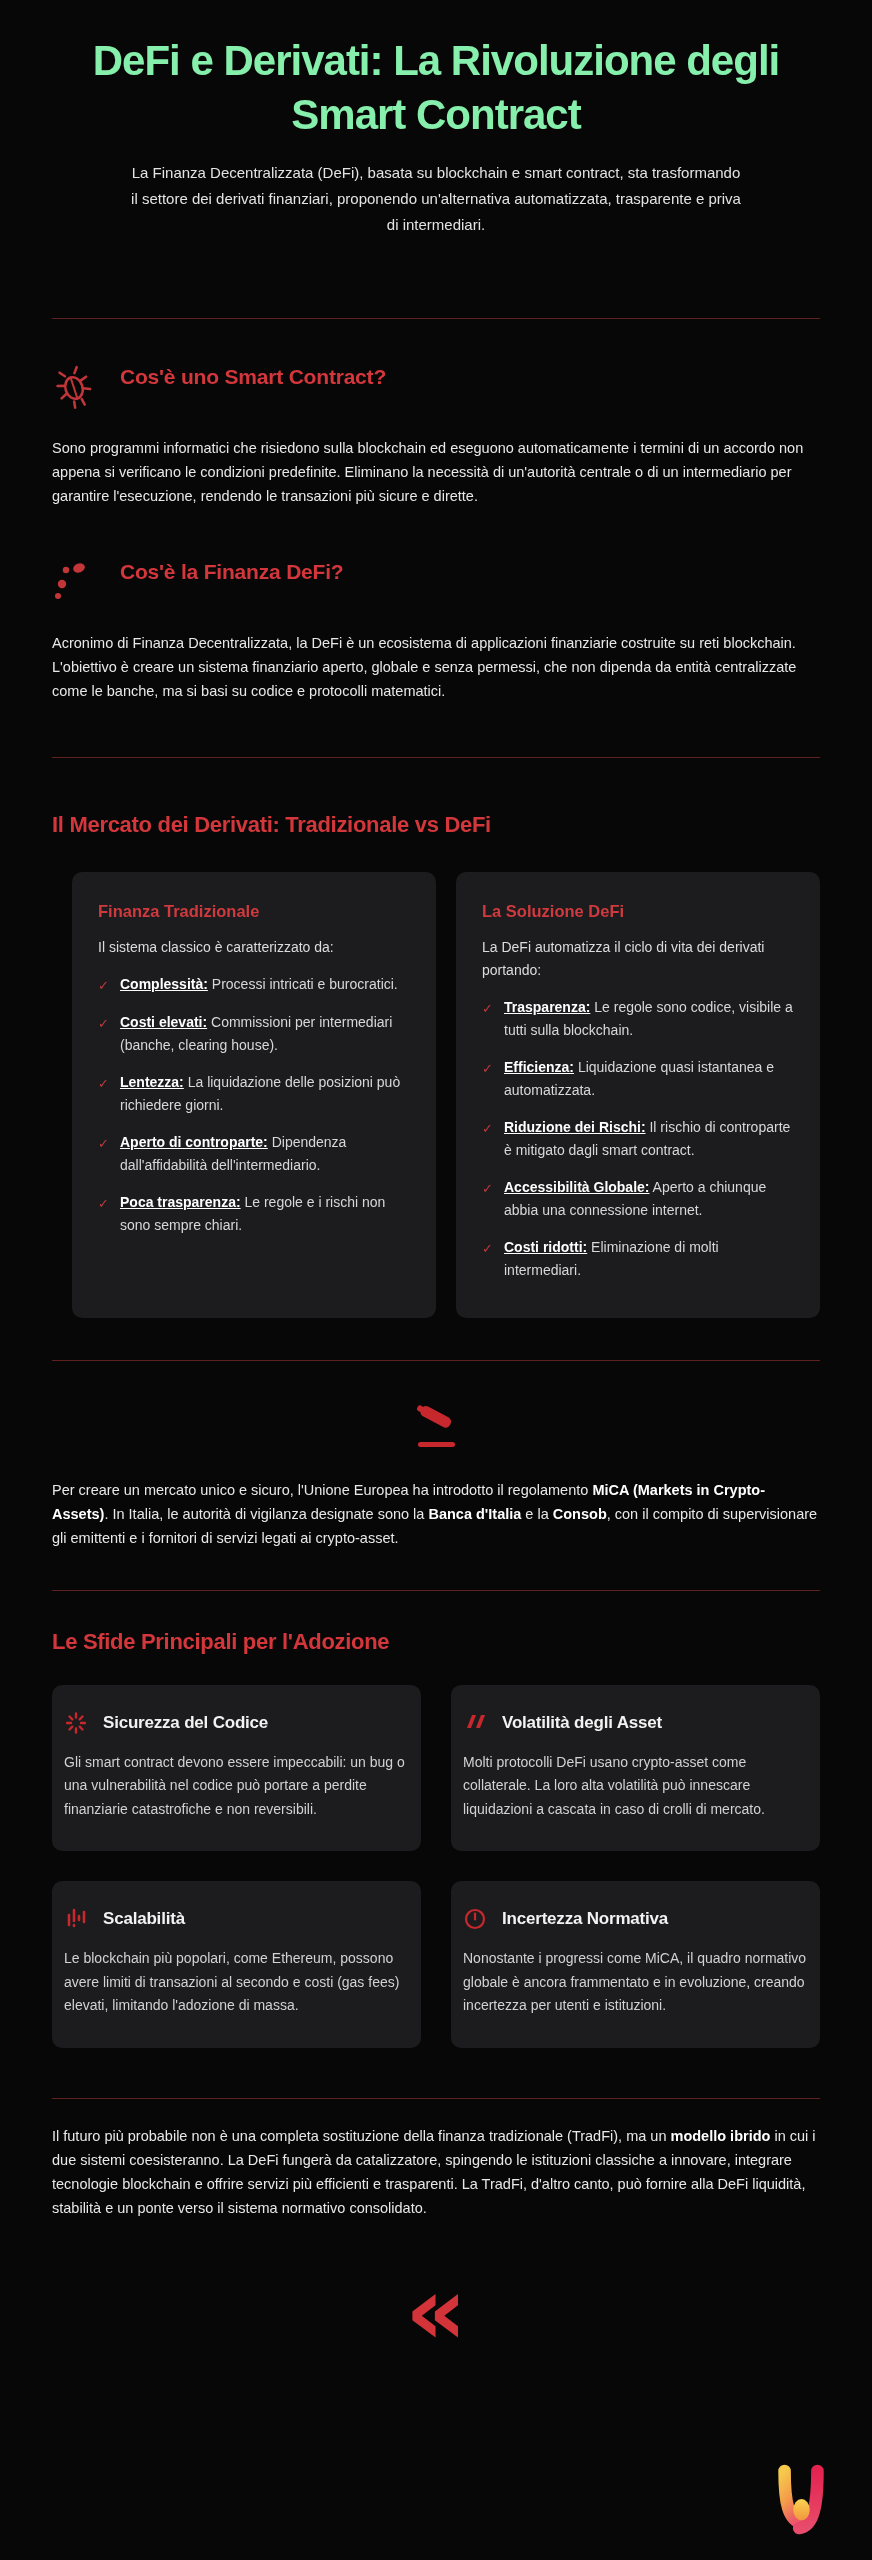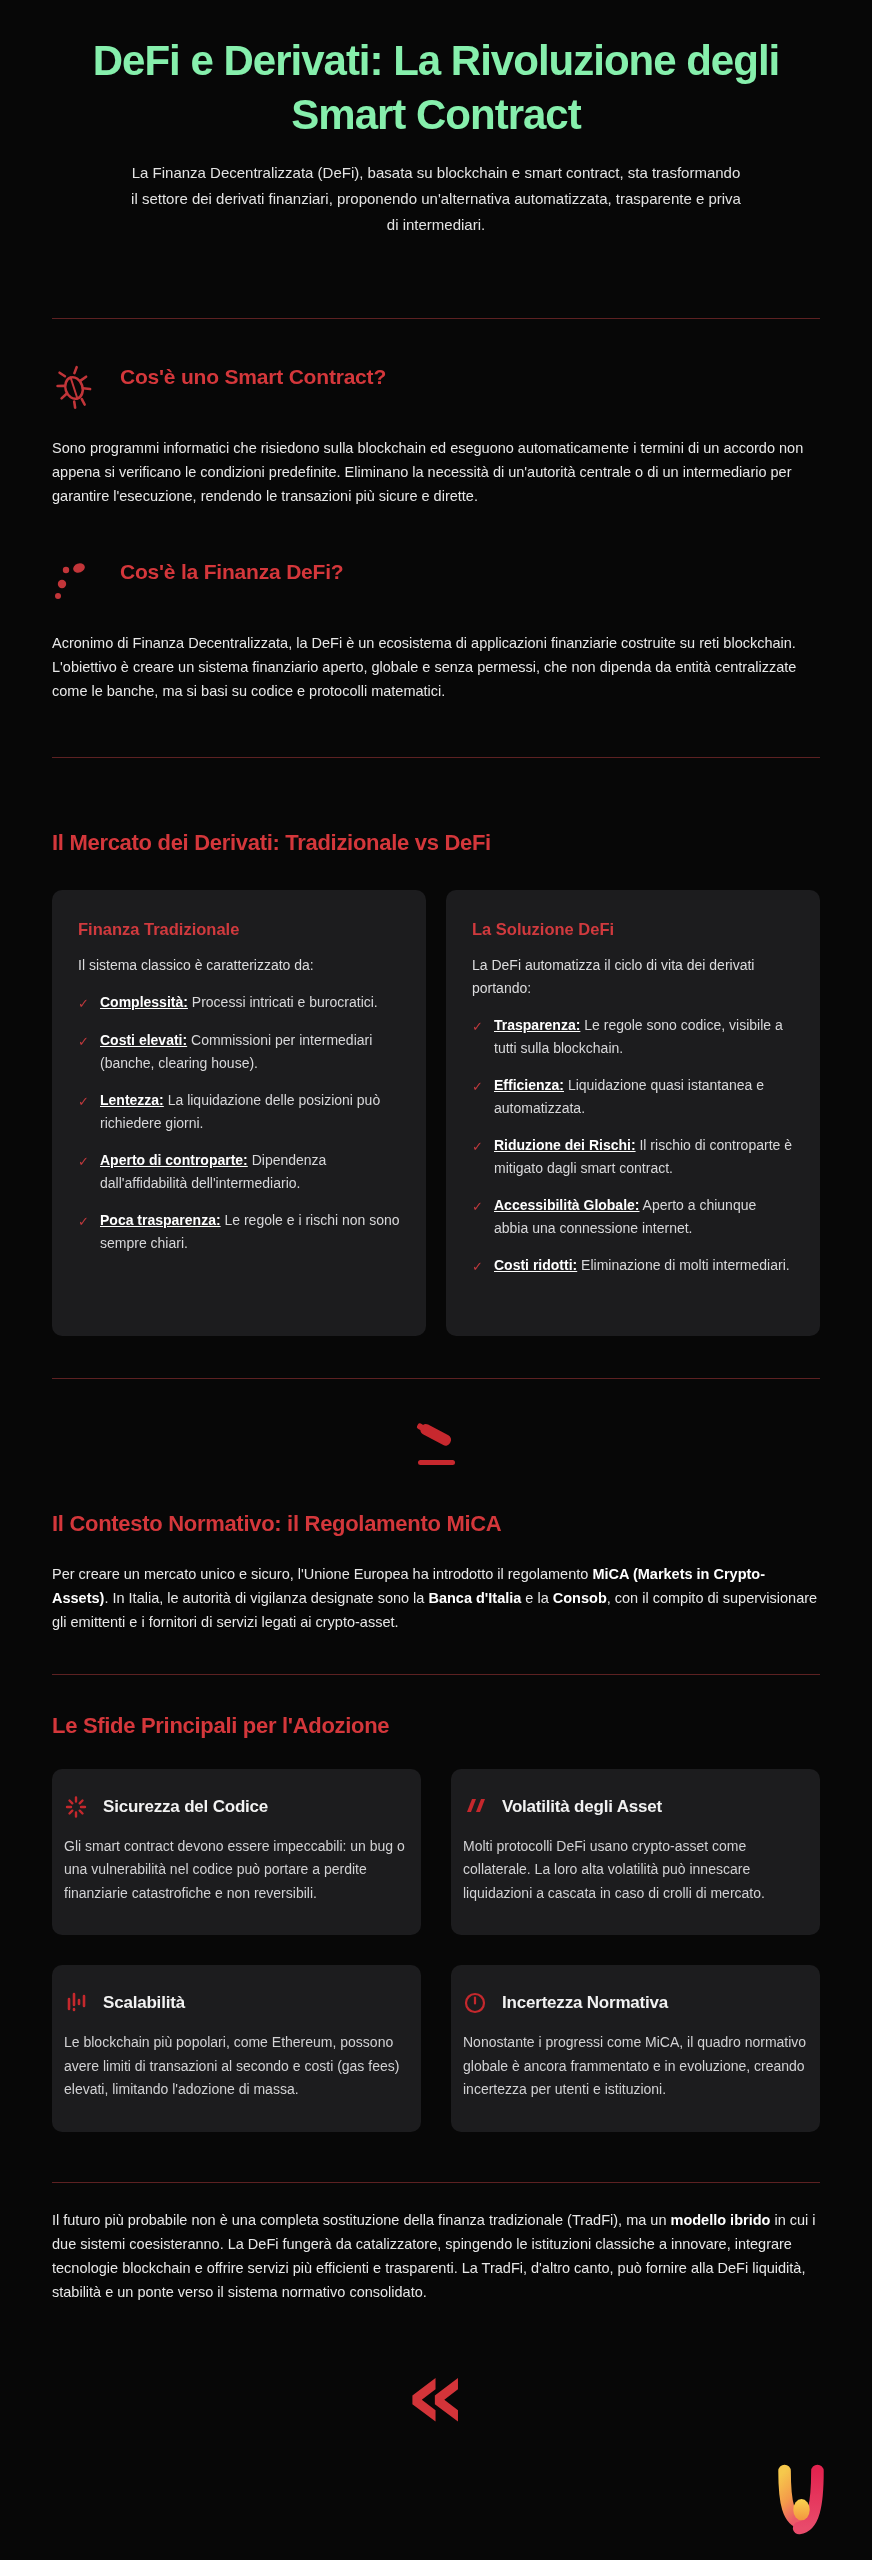--- a/index.html
+++ b/index.html
@@ -33,22 +33,22 @@
   
   .icon-head { display:flex; gap:24px; margin-top:46px; }
   .icon-head .big-icon { width:44px; height:46px; flex:0 0 auto; color:#c23539; }
   h2.red { color:#d4373b; font-size:21px; font-weight:700; letter-spacing:-0.2px; }
   h2.section { color:#d4373b; font-size:22px; font-weight:700; letter-spacing:-0.3px; }
 
   .body-par { margin-top:25px; font-size:14.5px; line-height:24px; color:#e8e8e8; }
   .body-par b { color:#ffffff; font-weight:700; }
 
   
-  .market-head { margin-top:72px; }
-  .card-grid { display:grid; grid-template-columns:1fr 1fr; gap:20px; margin-top:34px; }
+  .market-head { margin-top:54px; }
+  .card-grid { display:grid; grid-template-columns:1fr 1fr; gap:20px; margin-top:34px;margin-left:20px; }
   .card {
     background:#1c1c1e; border-radius:10px; padding:30px 26px 34px;
   }
   .market-card { min-height:446px; }
   .card-title-red { color:#d03a3e; font-size:16.5px; font-weight:700; }
   .card-intro { margin-top:15px; font-size:14px; line-height:23px; color:#dcdcde; }
   ul.checklist { list-style:none; margin-top:8px; }
   ul.checklist li { display:flex; margin-top:14px; font-size:14px; line-height:23px; color:#d8d8da; }
   .check { color:#c0393d; width:22px; flex:0 0 aupx; flex:0 0 22px; font-size:13px; padding-top:1px; }
   .li-text b { color:#ffffff; font-weight:700;text-decoration:underline; }
@@ -178,21 +178,20 @@
 
   <div class="center-icon">
     <svg viewBox="0 0 54 56" fill="currentColor">
       <g transform="rotate(28 26 20)">
         <rect x="10" y="14" width="33" height="11" rx="5"></rect>
         <rect x="6" y="16.5" width="6" height="6" rx="2"></rect>
       </g>
       <rect x="9" y="45" width="37" height="5" rx="2.5"></rect>
     </svg>
   </div>
-  <h2 class="section mica-head">Il Contesto Normativo: il Regolamento MiCA</h2>
   <p class="body-par"><span>Per creare un mercato unico e sicuro, l'Unione Europea ha introdotto il regolamento </span><b>MiCA (Markets in Crypto-Assets)</b><span>. In Italia, le autorità di vigilanza designate sono la </span><b>Banca d'Italia</b><span> e la </span><b>Consob</b><span>, con il compito di supervisionare gli emittenti e i fornitori di servizi legati ai crypto-asset.</span></p>
 
   <hr class="divider d4">
 
   <h2 class="section challenge-head">Le Sfide Principali per l'Adozione</h2>
 
   <div class="challenge-grid">
     <div class="challenge-card">
       <div class="ch-top">
         <span class="sm-icon">

